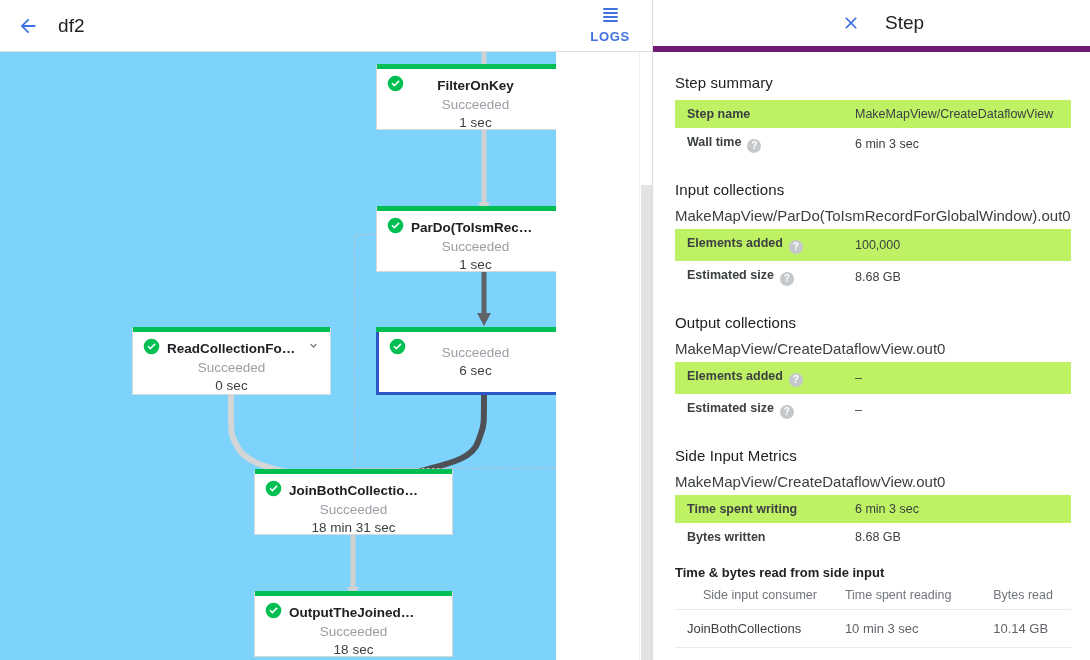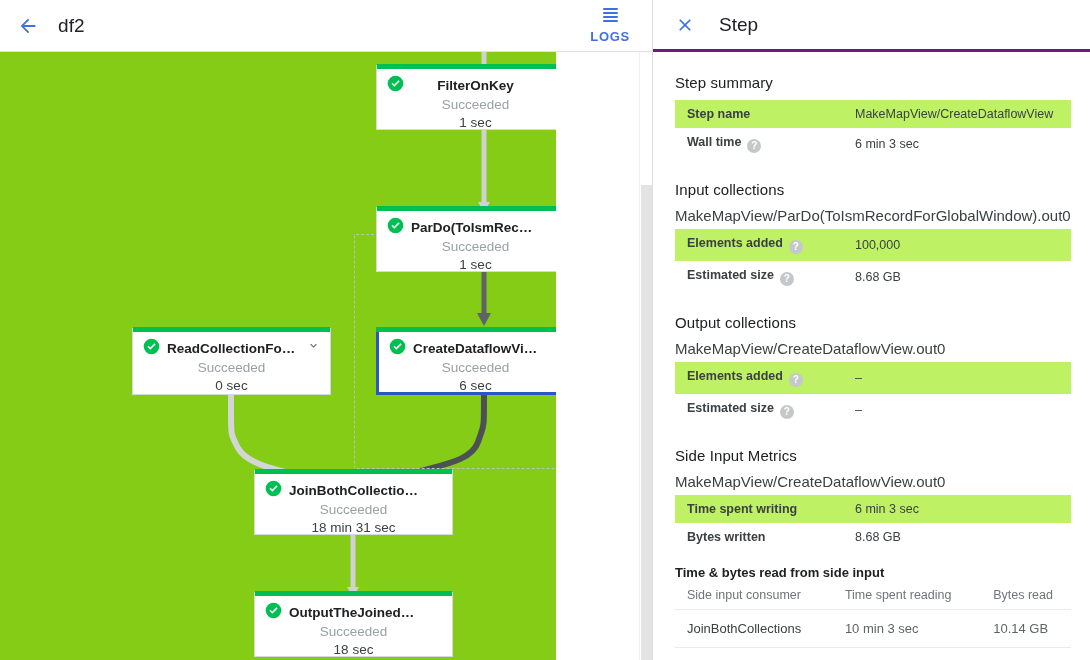--- a/index.html
+++ b/index.html
@@ -48,21 +48,21 @@
   .hamburger { display:flex; flex-direction:column; gap:2px; width:15px; }
   .hamburger i { display:block; height:2px; background:#3f72e0; border-radius:1px; }
   .hamburger i:nth-child(1){ width:15px; }
   .hamburger i:nth-child(2){ width:15px; }
   .hamburger i:nth-child(3){ width:15px; }
   .hamburger i:nth-child(4){ width:15px; }
 
   #graph-canvas {
     position: relative;
     width: 556px; height: 608px;
-    background: #84cc16;
+    background: #7dd3fc;
     overflow: hidden;
   }
   #graph-svg { position:absolute; left:0; top:0; width:653px; height:608px; }
 
   
   .group-box {
     position: absolute;
     border: 1px dashed #bdc1c6;
     background: transparent;
     border-radius: 2px;
@@ -116,21 +116,22 @@
 
   
   #right-pane {
     width: 437px; height: 660px;
     background: #ffffff;
     display: flex; flex-direction: column;
   }
   #right-header {
     height: 52px; flex: 0 0 52px;
     display: flex; align-items: center;
-    border-bottom: 3px solid #701a75;
+    border-bottom: 6px solid #701a75;
+    justify-content: center;
   }
   #close-btn {
     width: 40px; height: 40px; margin-left: 12px;
     display: flex; align-items: center; justify-content: center;
     cursor: pointer; border-radius: 50%;
   }
   #panel-title {
     margin-left: 14px; font-size: 19px; color: #202124;
   }
   #right-body {
@@ -163,21 +164,21 @@
     font-size: 10px; line-height: 14px; text-align: center;
     font-weight: bold; cursor: pointer;
   }
   .sub-title {
     font-size: 13px; font-weight: bold; color: #202124;
     margin-top: 2px; margin-bottom: 2px;
   }
   .side-table { width: 100%; border-collapse: collapse; }
   .side-table th {
     font-size: 12.5px; font-weight: normal; color: #70757a;
-    text-align: left; padding: 6px 0 7px 12px;
+    text-align: center; padding: 6px 0 7px 12px;
     border-bottom: 1px solid #e8eaed;
   }
   .side-table th.num, .side-table td.num { text-align: left; }
   .side-table td {
     font-size: 13px; color: #3c4043;
     padding: 11px 0 11px 12px;
     border-bottom: 1px solid #e8eaed;
   }
   .side-table td.muted { color: #5f6368; }
 
@@ -278,21 +279,20 @@
         </div>
       </div>
 
       <div class="node selected" style="left:376px; top:276px; width:199px; height:67px;">
         <div class="topbar"></div>
         <div class="node-inner">
           <svg class="check-icon" viewBox="0 0 24 24">
             <circle cx="12" cy="12" r="11" fill="#00bf52"></circle>
             <path fill="#fff" d="M10.3 16.5l-4-4 1.5-1.5 2.5 2.5 6-6 1.5 1.5z"></path>
           </svg>
-          <div class="node-title">CreateDataflowView</div>
           <div class="node-status">Succeeded</div>
           <div class="node-time">6 sec</div>
         </div>
       </div>
 
       <div class="node" style="left:132px; top:276px; width:199px; height:67px;">
         <div class="topbar"></div>
         <div class="node-inner">
           <svg class="check-icon" viewBox="0 0 24 24">
             <circle cx="12" cy="12" r="11" fill="#00bf52"></circle>

